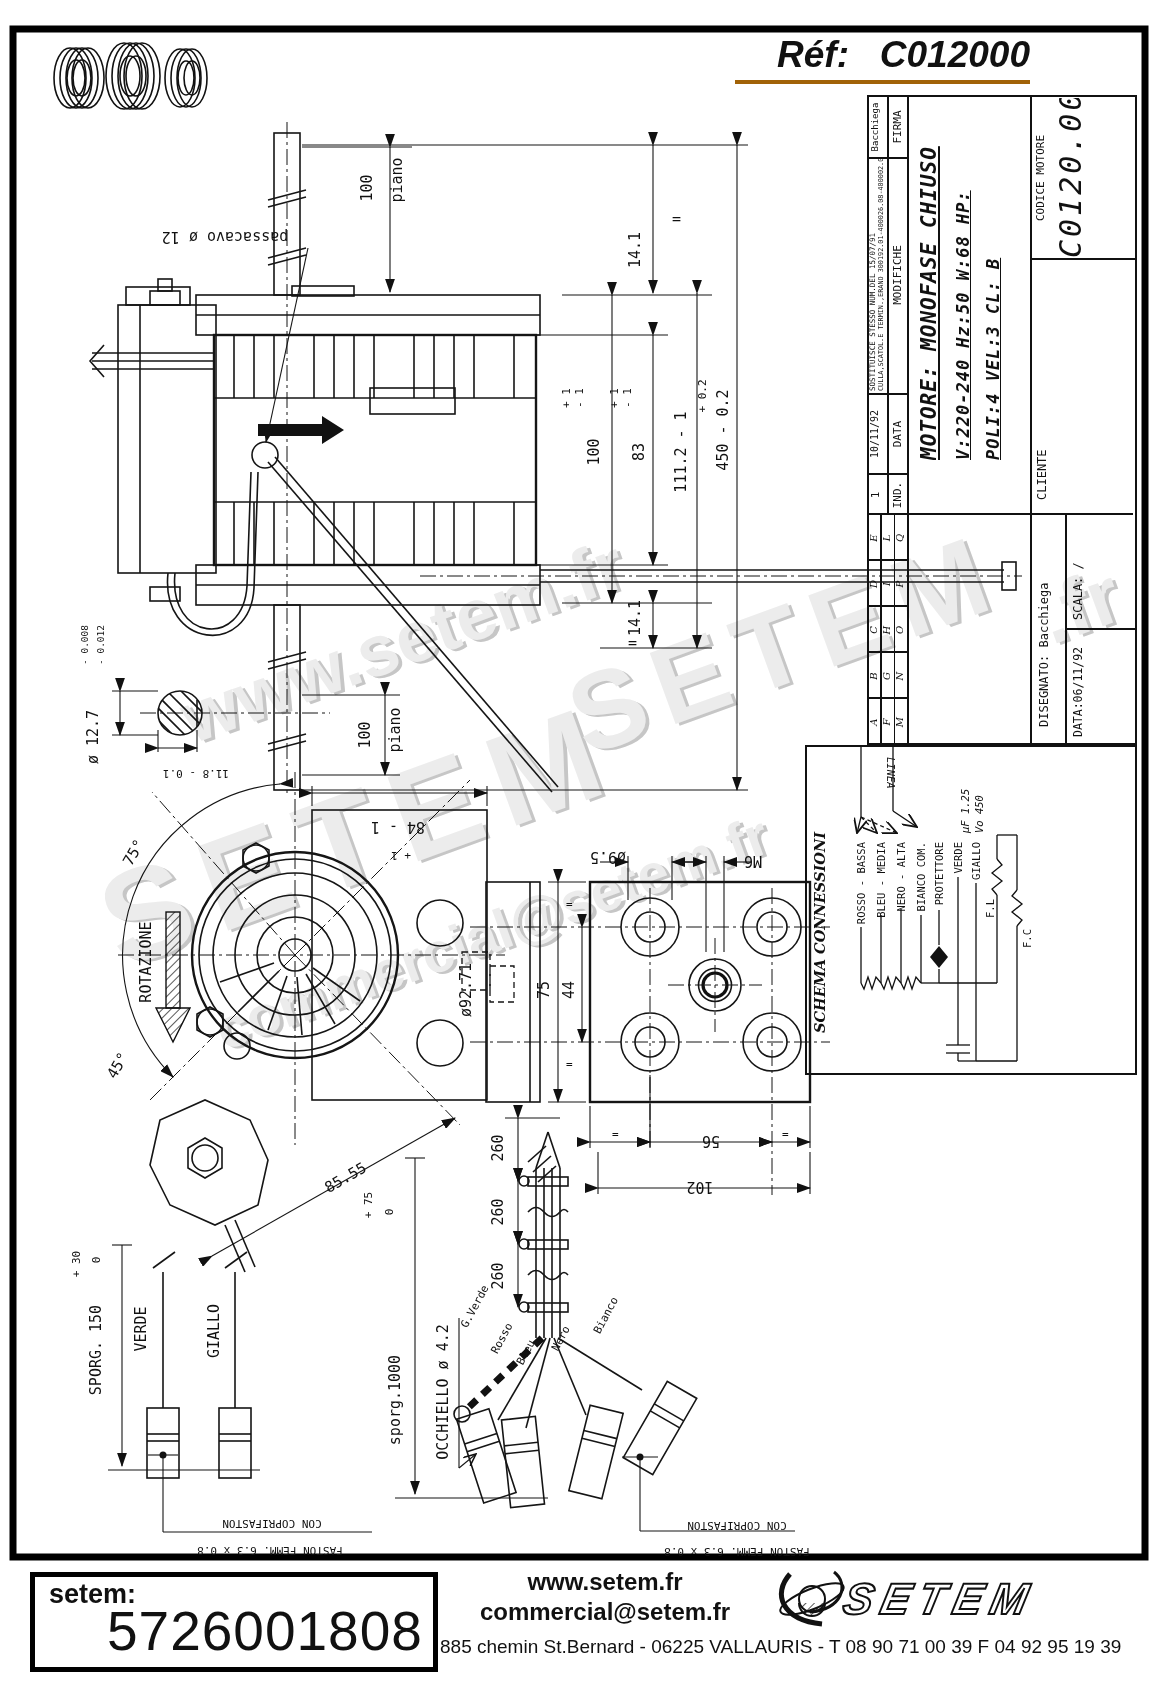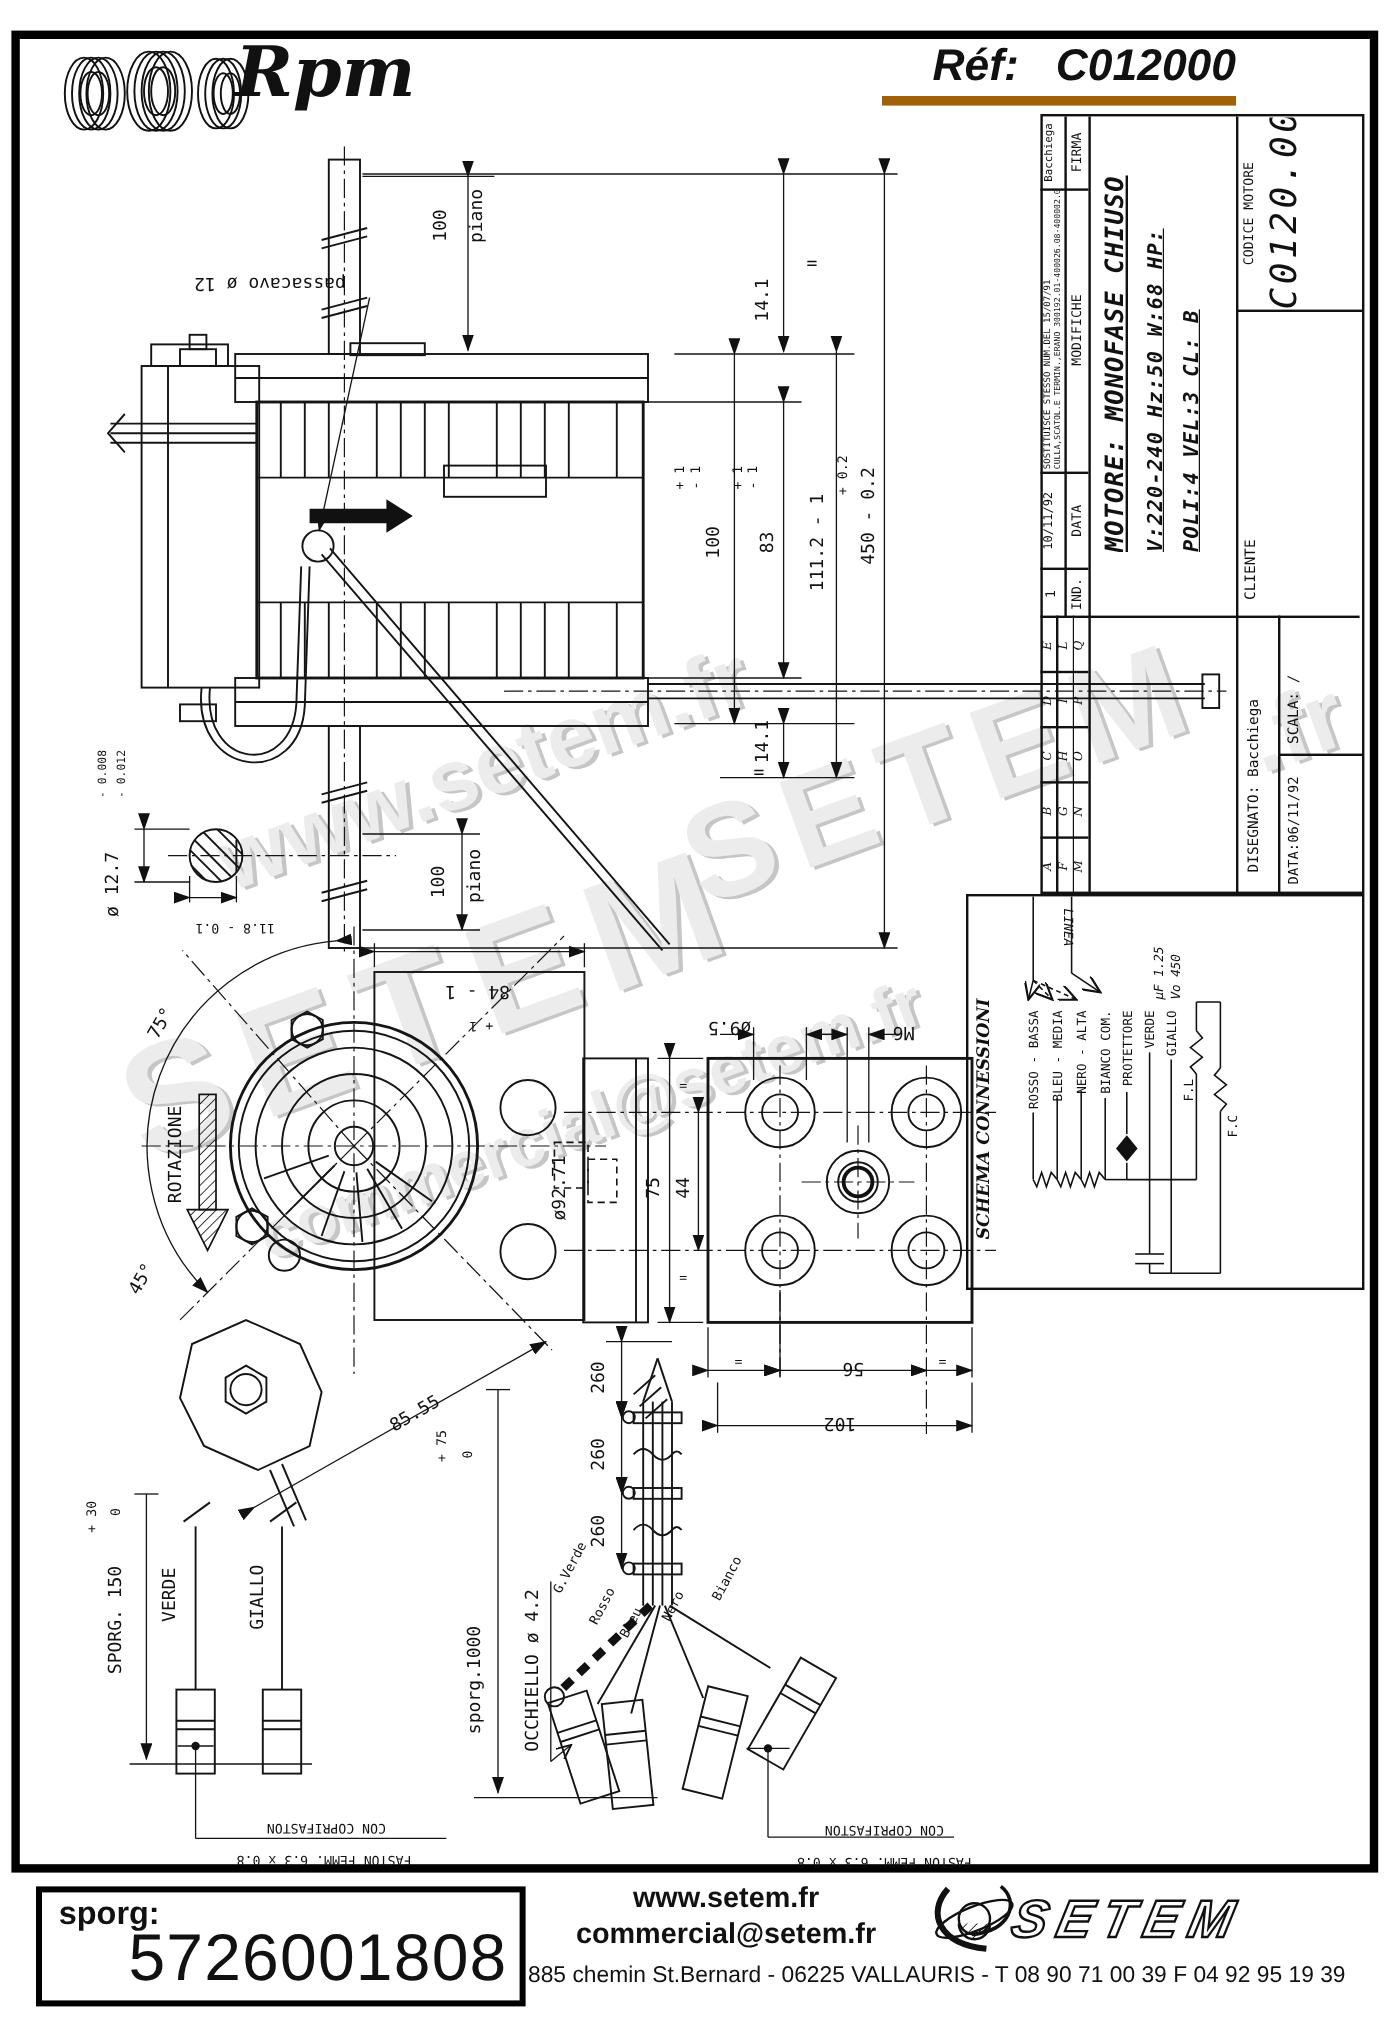--- a/index.html
+++ b/index.html
@@ -4,21 +4,21 @@
 <style>
   html,body{margin:0;padding:0;background:#fff;}
   #page{position:relative;width:1154px;height:1683px;background:#fff;overflow:hidden;
         font-family:"DejaVu Sans Mono",monospace;color:#111;}
   
   .wm{position:absolute;font-family:"Liberation Sans",sans-serif;font-weight:bold;
       color:#ececec;text-shadow:3px 3px 0 #c6c6c6;white-space:nowrap;z-index:0;}
   
   .hdr-ref{position:absolute;left:735px;top:34px;width:295px;text-align:right;
            font-family:"Liberation Sans",sans-serif;font-style:italic;font-weight:bold;
-           font-size:37px;border-bottom:8px solid #a16207;padding-bottom:4px;z-index:3;}
+           font-size:37px;border-bottom:4px solid #a16207;padding-bottom:4px;z-index:3;}
   .rpm-text{position:absolute;left:196px;top:26px;font-family:"DejaVu Serif",serif;
             font-style:italic;font-weight:bold;font-size:58px;z-index:3;}
   
   #lw{position:absolute;left:0;top:0;z-index:1;}
   #lw text{font-family:"DejaVu Sans Mono",monospace;font-size:15px;fill:#111;}
   #lw text.s{font-size:11px;}
   #lw text.xs{font-size:9.5px;}
   #lw .ln{stroke:#151515;stroke-width:1.6;fill:none;}
   #lw .th{stroke:#151515;stroke-width:2.4;fill:none;}
   #lw .cl{stroke:#151515;stroke-width:1;fill:none;stroke-dasharray:16 4 3 4;}
@@ -70,21 +70,20 @@
         <ellipse cx="114" cy="58" rx="18" ry="33"></ellipse>
       <ellipse cx="102" cy="58" rx="10" ry="20"></ellipse>
         <ellipse cx="108" cy="58" rx="10" ry="20"></ellipse>
       <ellipse cx="152" cy="60" rx="15" ry="29"></ellipse>
         <ellipse cx="158" cy="60" rx="15" ry="29"></ellipse>
       <ellipse cx="164" cy="60" rx="15" ry="29"></ellipse>
         <ellipse cx="158" cy="60" rx="8" ry="17"></ellipse>
       <ellipse cx="164" cy="60" rx="8" ry="17"></ellipse>
     </g>
   </svg>
-  <div class="rpm-text">Rpm</div>
   <div class="hdr-ref">
     <span>Réf:</span>&nbsp;&nbsp;
     <span>C012000</span>
   </div>
 
   <svg id="lw" width="1154" height="1683" viewBox="0 0 1154 1683">
     <defs>
       <marker id="ma" markerWidth="13" markerHeight="9" refX="12" refY="4.5" orient="auto">
         <path d="M0,0 L13,4.5 L0,9 z" fill="#111"></path>
         </marker>
@@ -567,21 +566,21 @@
     <div class="cell" style="left:348px;top:232px;width:210px;font-size:12px;">DISEGNATO:  Bacchiega</div>
     <div class="cell" style="left:338px;top:266px;width:105px;font-size:11.5px;">DATA:06/11/92</div>
     <div class="cell" style="left:455px;top:266px;width:100px;font-size:12px;">SCALA: /</div>
 
     <div class="cell" style="left:575px;top:230px;width:120px;font-size:12px;">CLIENTE</div>
     <div class="cell" style="left:817px;top:229px;width:160px;text-align:center;font-size:11px;">CODICE MOTORE</div>
     <div class="cell it" style="left:817px;top:248px;width:160px;text-align:center;font-size:30px;letter-spacing:3px;">C0120.00</div>
   </div>
 
   <div class="codebox">
-    <div class="lbl">sporg:</div>
+    <div class="lbl">setem:</div>
     <div class="val">5726001808</div>
   </div>
   <div class="f-site">www.setem.fr</div>
   <div class="f-mail">commercial@setem.fr</div>
   <div class="f-addr">885 chemin St.Bernard  -  06225 VALLAURIS  -  T 08 90 71 00 39   F 04 92 95 19 39</div>
   <svg id="slogo" width="330" height="75" viewBox="0 0 330 75">
     <g stroke="#111" fill="none" stroke-width="2">
       <circle cx="42" cy="37" r="13" fill="#fff"></circle>
       <path d="M29,41 A13,13 0 0 0 55,41" fill="url(#hh)"></path>
       <ellipse cx="42" cy="37" rx="34" ry="10" transform="rotate(-22 42 37)"></ellipse>

